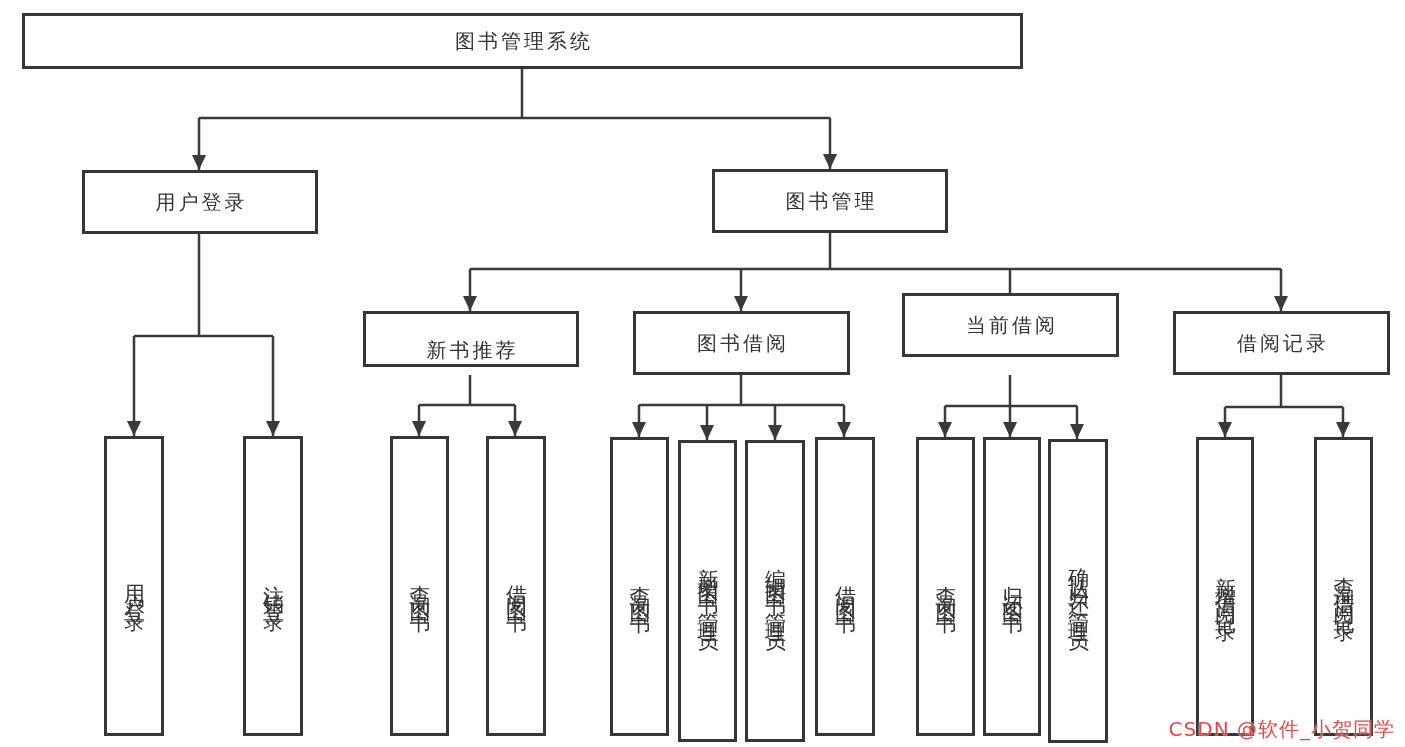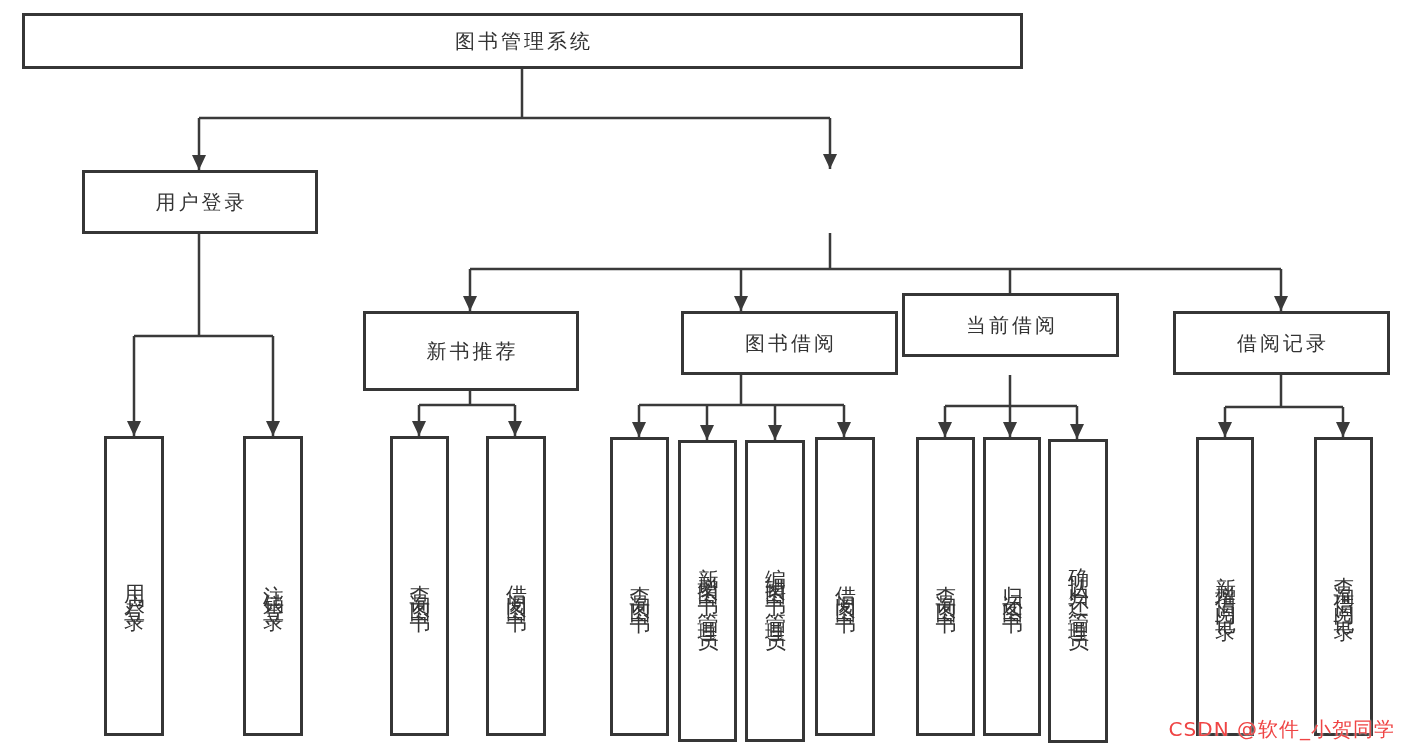--- a/index.html
+++ b/index.html
@@ -97,25 +97,28 @@
     </g>
   </svg>
 
   <div class="box hbox" style="left:22px; top:13px; width:1001px; height:56px;">
     <span class="lbl">图书管理系统</span>
   </div>
 
   <div class="box hbox" style="left:82px; top:170px; width:236px; height:64px;">
     <span class="lbl">用户登录</span>
   </div>
+  <div class="box hbox" style="left:712px; top:169px; width:236px; height:64px;">
+    <span class="lbl">图书管理</span>
+  </div>
 
-  <div class="box hbox" style="left:363px; top:311px; width:216px; height:80px;">
+  <div class="box hbox" style="left:363px; top:311px; width:216px; height:56px;align-items:flex-end;">
     <span class="lbl">新书推荐</span>
   </div>
-  <div class="box hbox" style="left:633px; top:311px; width:217px; height:64px;margin-left:48px;">
+  <div class="box hbox" style="left:633px; top:311px; width:217px; height:64px;">
     <span class="lbl">图书借阅</span>
   </div>
   <div class="box hbox" style="left:902px; top:293px; width:217px; height:64px;">
     <span class="lbl">当前借阅</span>
   </div>
   <div class="box hbox" style="left:1173px; top:311px; width:217px; height:64px;">
     <span class="lbl">借阅记录</span>
   </div>
 
   <div class="box vbox" style="left:104px; top:436px; width:60px; height:300px;">

